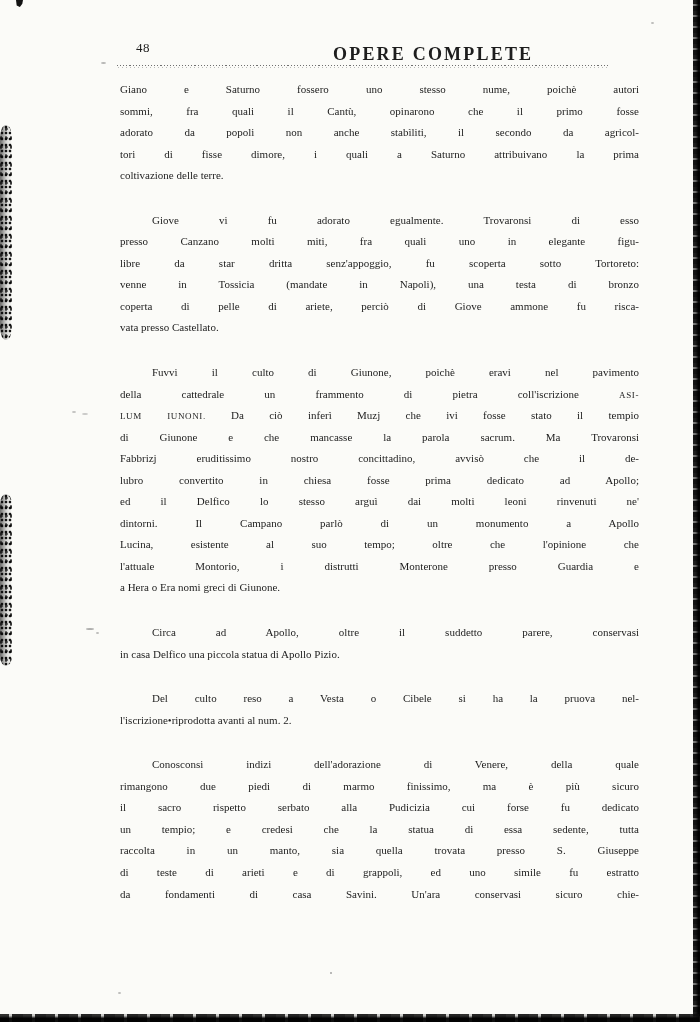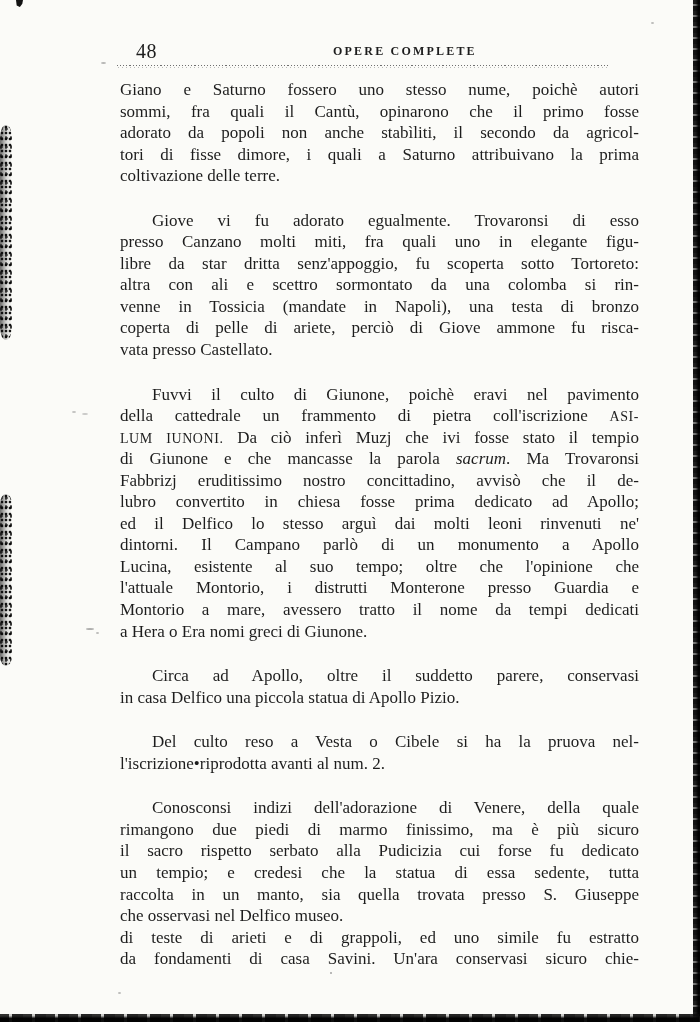--- a/index.html
+++ b/index.html
@@ -7,46 +7,46 @@
     position:relative;
     width:700px;height:1022px;
     background:#fbfbf8;
     overflow:hidden;
     font-family:"Liberation Serif","DejaVu Serif",serif;
     color:#1d1d1d;
   }
   
   .page-number{
     position:absolute;left:136px;top:40px;
-    font-size:20px;letter-spacing:.5px;
+    font-size:13px;letter-spacing:.5px;
   }
   .running-title{
     position:absolute;left:333px;top:44px;
-    font-size:12px;font-weight:bold;letter-spacing:2.2px;text-align:right;
+    font-size:18px;font-weight:bold;letter-spacing:2.2px;text-align:right;
   }
   .header-rule{
     position:absolute;left:117px;top:65px;width:491px;height:3px;
     background:
       repeating-linear-gradient(90deg,#6f6f6f 0 1.1px,transparent 1.1px 3.1px) 0 0/100% 1.4px no-repeat,
       repeating-linear-gradient(90deg,rgba(111,111,111,.45) 0 1px,transparent 1px 4px) 1px 1.6px/100% 1px no-repeat;
   }
   
   .text-block{
     position:absolute;left:120px;top:79px;width:519px;
   }
   .line{
     height:21.55px;line-height:21.55px;
-    font-size:17px;
+    font-size:11px;
     text-align:justify;text-align-last:justify;
     overflow:hidden;white-space:normal;
   }
   .line.last{text-align-last:left;}
   .line.indent{text-indent:32px;margin-top:23px;}
   .sc{font-size:.82em;letter-spacing:.6px;}
-  .italic{font-style:italic;}
+  .italic{}
   
   .edge-right{
     position:absolute;right:0;top:0;width:7px;height:1022px;
     background:
       linear-gradient(90deg,transparent,rgba(18,18,18,.25) 40%,#161616 75%),
       repeating-linear-gradient(180deg,rgba(10,10,10,.9) 0 4px,rgba(40,40,40,.55) 4px 6px,rgba(10,10,10,.95) 6px 11px);
     background-blend-mode:multiply;
   }
   .edge-bottom{
     position:absolute;left:0;bottom:0;width:700px;height:8px;
@@ -95,46 +95,43 @@
 
   <div class="text-block">
       <div class="line"><span class="normal">Giano e Saturno fossero uno stesso nume, poichè autori</span></div>
       <div class="line"><span class="normal">sommi, fra quali il Cantù, opinarono che il primo fosse</span></div>
       <div class="line"><span class="normal">adorato da popoli non anche stabìliti, il secondo da agricol-</span></div>
       <div class="line"><span class="normal">tori di fisse dimore, i quali a Saturno attribuivano la prima</span></div>
       <div class="line last"><span class="normal">coltivazione delle terre.</span></div>
       <div class="line indent"><span class="normal">Giove vi fu adorato egualmente. Trovaronsi di esso</span></div>
       <div class="line"><span class="normal">presso Canzano molti miti, fra quali uno in elegante figu-</span></div>
       <div class="line"><span class="normal">libre da star dritta senz'appoggio, fu scoperta sotto Tortoreto:</span></div>
-      <div class="line"><span class="normal">altra con ali e scettro sormontato da una colomba si rin-</span></div>
       <div class="line"><span class="normal">venne in Tossicia (mandate in Napoli), una testa di bronzo</span></div>
       <div class="line"><span class="normal">coperta di pelle di ariete, perciò di Giove ammone fu risca-</span></div>
       <div class="line last"><span class="normal">vata presso Castellato.</span></div>
       <div class="line indent"><span class="normal">Fuvvi il culto di Giunone, poichè eravi nel pavimento</span></div>
       <div class="line"><span class="normal">della cattedrale un frammento di pietra coll'iscrizione </span><span class="sc">ASI-</span></div>
       <div class="line"><span class="sc">LUM IUNONI.</span><span class="normal"> Da ciò inferì Muzj che ivi fosse stato il tempio</span></div>
       <div class="line"><span class="normal">di Giunone e che mancasse la parola </span><span class="italic">sacrum</span><span class="normal">. Ma Trovaronsi</span></div>
       <div class="line"><span class="normal">Fabbrizj eruditissimo nostro concittadino, avvisò che il de-</span></div>
       <div class="line"><span class="normal">lubro convertito in chiesa fosse prima dedicato ad Apollo;</span></div>
       <div class="line"><span class="normal">ed il Delfico lo stesso arguì dai molti leoni rinvenuti ne'</span></div>
       <div class="line"><span class="normal">dintorni. Il Campano parlò di un monumento a Apollo</span></div>
       <div class="line"><span class="normal">Lucina, esistente al suo tempo; oltre che l'opinione che</span></div>
       <div class="line"><span class="normal">l'attuale Montorio, i distrutti Monterone presso Guardia e</span></div>
-      <div class="line"><span class="normal">Montorio a mare, avessero tratto il nome da tempi dedicati</span></div>
       <div class="line last"><span class="normal">a Hera o Era nomi greci di Giunone.</span></div>
       <div class="line indent"><span class="normal">Circa ad Apollo, oltre il suddetto parere, conservasi</span></div>
       <div class="line last"><span class="normal">in casa Delfico una piccola statua di Apollo Pizio.</span></div>
       <div class="line indent"><span class="normal">Del culto reso a Vesta o Cibele si ha la pruova nel-</span></div>
       <div class="line last"><span class="normal">l'iscrizione•riprodotta avanti al num. 2.</span></div>
       <div class="line indent"><span class="normal">Conosconsi indizi dell'adorazione di Venere, della quale</span></div>
       <div class="line"><span class="normal">rimangono due piedi di marmo finissimo, ma è più sicuro</span></div>
       <div class="line"><span class="normal">il sacro rispetto serbato alla Pudicizia cui forse fu dedicato</span></div>
       <div class="line"><span class="normal">un tempio; e credesi che la statua di essa sedente, tutta</span></div>
       <div class="line"><span class="normal">raccolta in un manto, sia quella trovata presso S. Giuseppe</span></div>
-      <div class="line last"><span class="normal">che osservasi nel Delfico museo.</span></div>
       <div class="line"><span class="normal">di teste di arieti e di grappoli, ed uno simile fu estratto</span></div>
       <div class="line"><span class="normal">da fondamenti di casa Savini. Un'ara conservasi sicuro chie-</span></div>
     </div>
 
   <div class="edge-left edge-left-upper"></div>
   <div class="edge-left edge-left-lower"></div>
   <div class="edge-right"></div>
   <div class="edge-bottom"></div>
   <div class="mark-top-left"></div>
   <div class="speck s1"></div>

